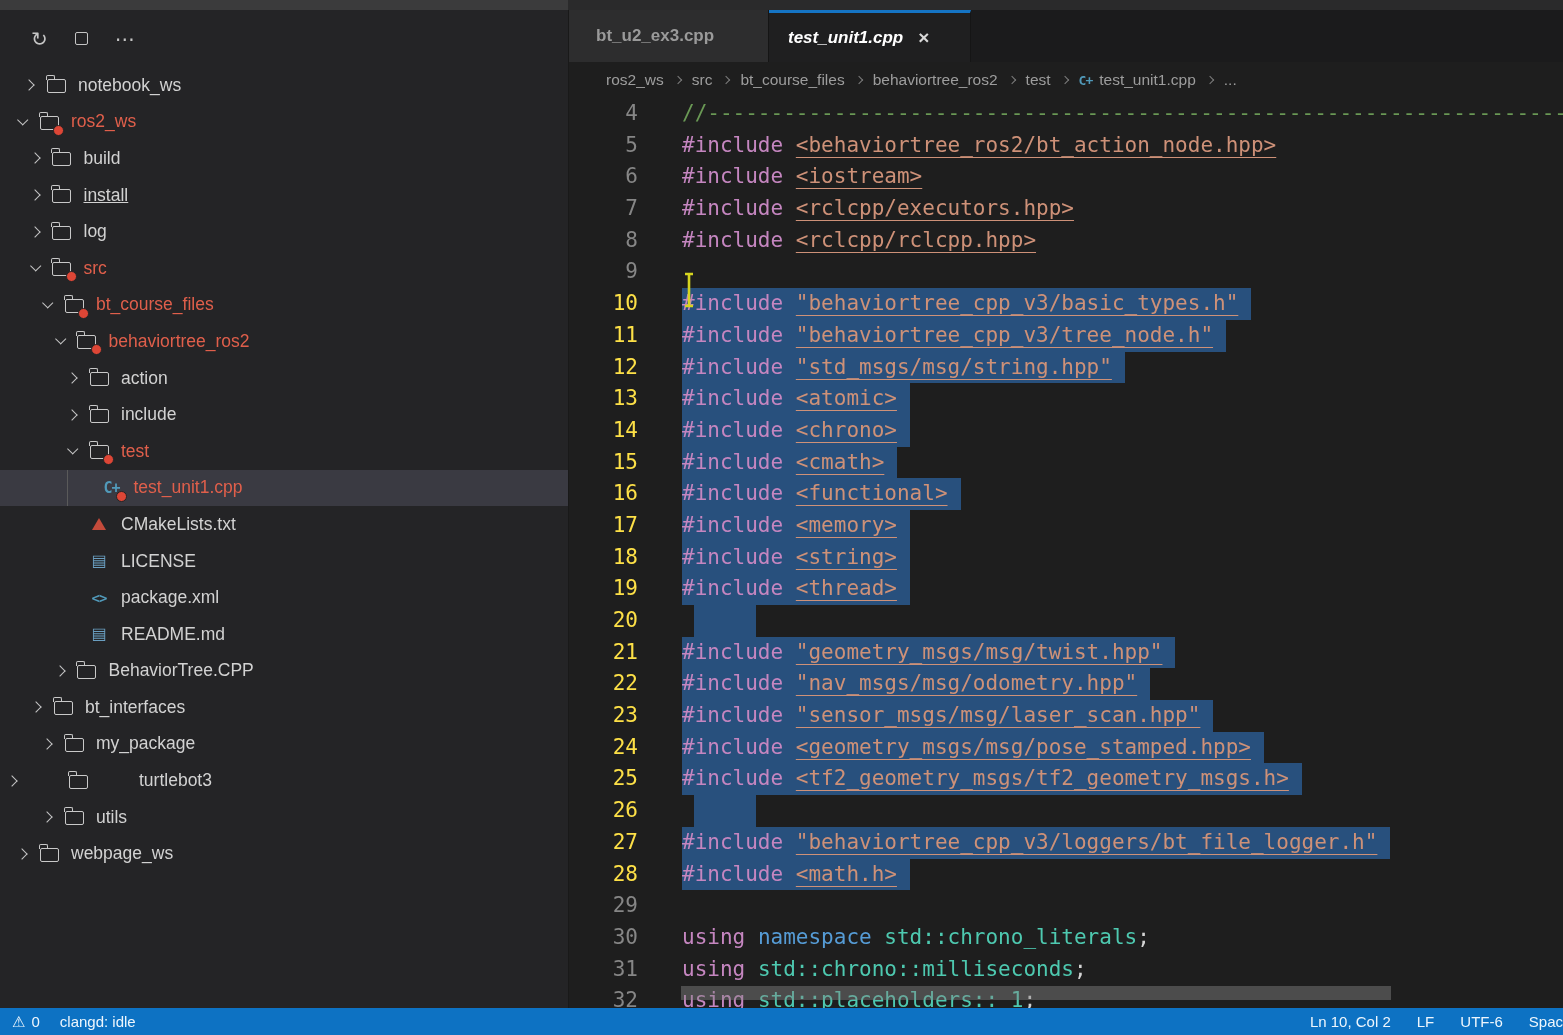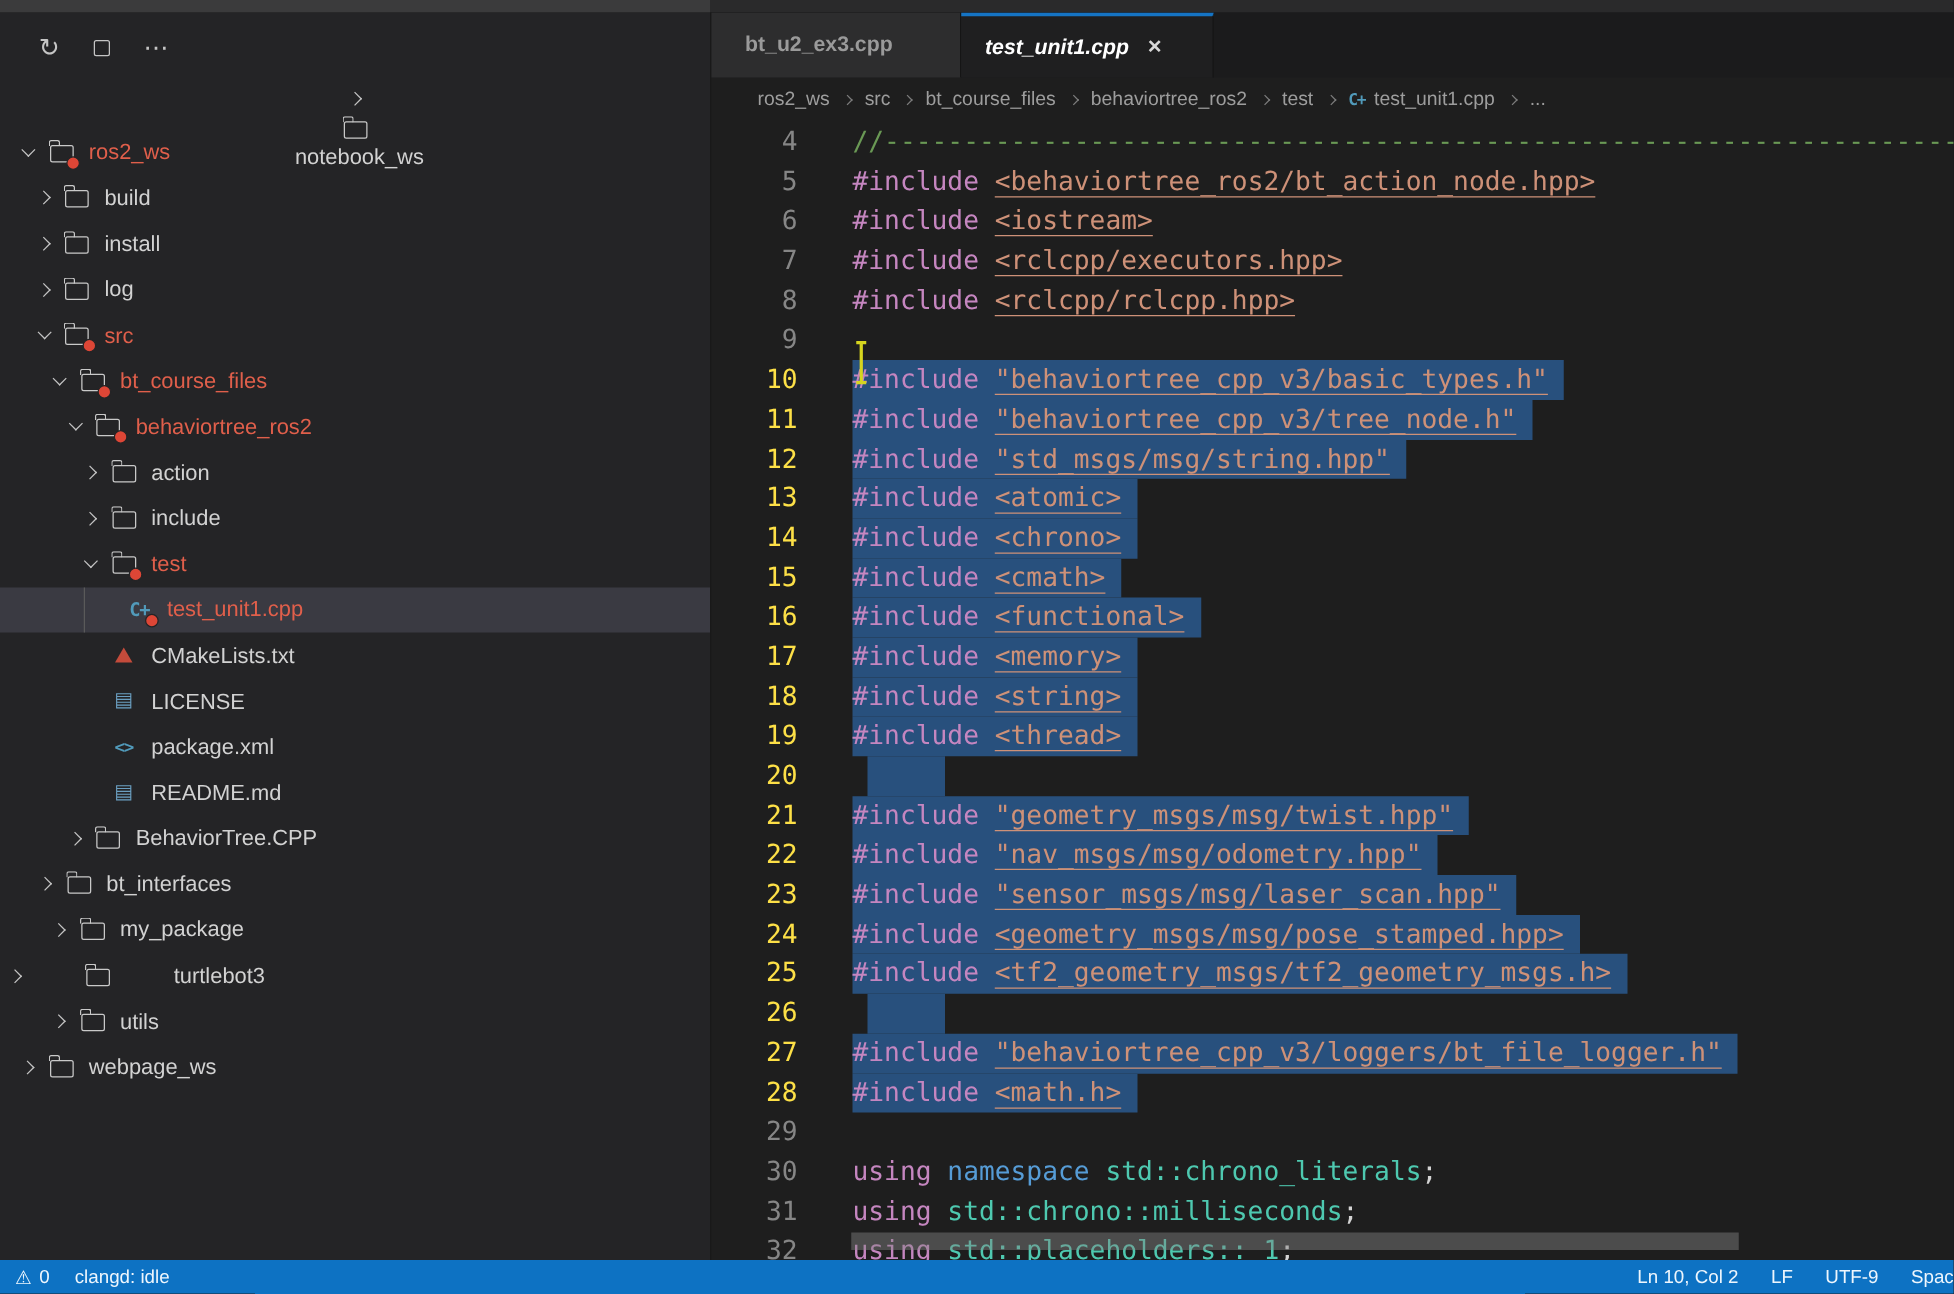--- a/index.html
+++ b/index.html
@@ -114,21 +114,21 @@
 
 <div class="sidebar">
   <div class="sb-header">
     <span class="sb-actions">
       <span class="glyph-refresh">↻</span>
       <span class="glyph-copy"></span>
       <span class="glyph-more">⋯</span>
     </span>
   </div>
   <div class="tree" id="file-tree">
-      <div class="trow" style="padding-left: 0; flex-direction: column;">
+      <div class="trow" style="padding-left: 17px;">
         <span class="chev-slot">
           <span class="chev right"></span>
         </span>
         <span class="icon-slot">
           <span class="glyph-folder"></span>
         </span>
         <span class="tlabel">notebook_ws</span>
       </div>
       <div class="trow" style="padding-left: 10px;">
         <span class="chev-slot">
@@ -142,21 +142,21 @@
       </div>
       <div class="trow" style="padding-left: 22.5px;">
         <span class="chev-slot">
           <span class="chev right"></span>
         </span>
         <span class="icon-slot">
           <span class="glyph-folder"></span>
         </span>
         <span class="tlabel">build</span>
       </div>
-      <div class="trow" style="padding-left: 22.5px;">
+      <div class="trow" style="padding-left: 22.5px; text-decoration: underline;">
         <span class="chev-slot">
           <span class="chev right"></span>
         </span>
         <span class="icon-slot">
           <span class="glyph-folder"></span>
         </span>
         <span class="tlabel">install</span>
       </div>
       <div class="trow" style="padding-left: 22.5px;">
         <span class="chev-slot">
@@ -384,21 +384,21 @@
         <span class="warn-glyph">⚠</span>
         <span>0</span>
       </span>
       <span class="sb-item">
         <span>clangd: idle</span>
       </span>
     </div>
   <div class="sb-group sb-right" id="status-right">
       <span class="sb-item">Ln 10, Col 2</span>
       <span class="sb-item">LF</span>
-      <span class="sb-item">UTF-9</span>
+      <span class="sb-item">UTF-6</span>
       <span class="sb-item">Spac</span>
     </div>
 </div>
 
 <div class="ibeam">
   <svg width="16" height="36" viewBox="0 0 16 36">
     <path d="M4 2 H12 M8 2 V34 M4 34 H12" stroke="#d6d51f" stroke-width="2.6" fill="none"></path>
   </svg>
 </div>
 

